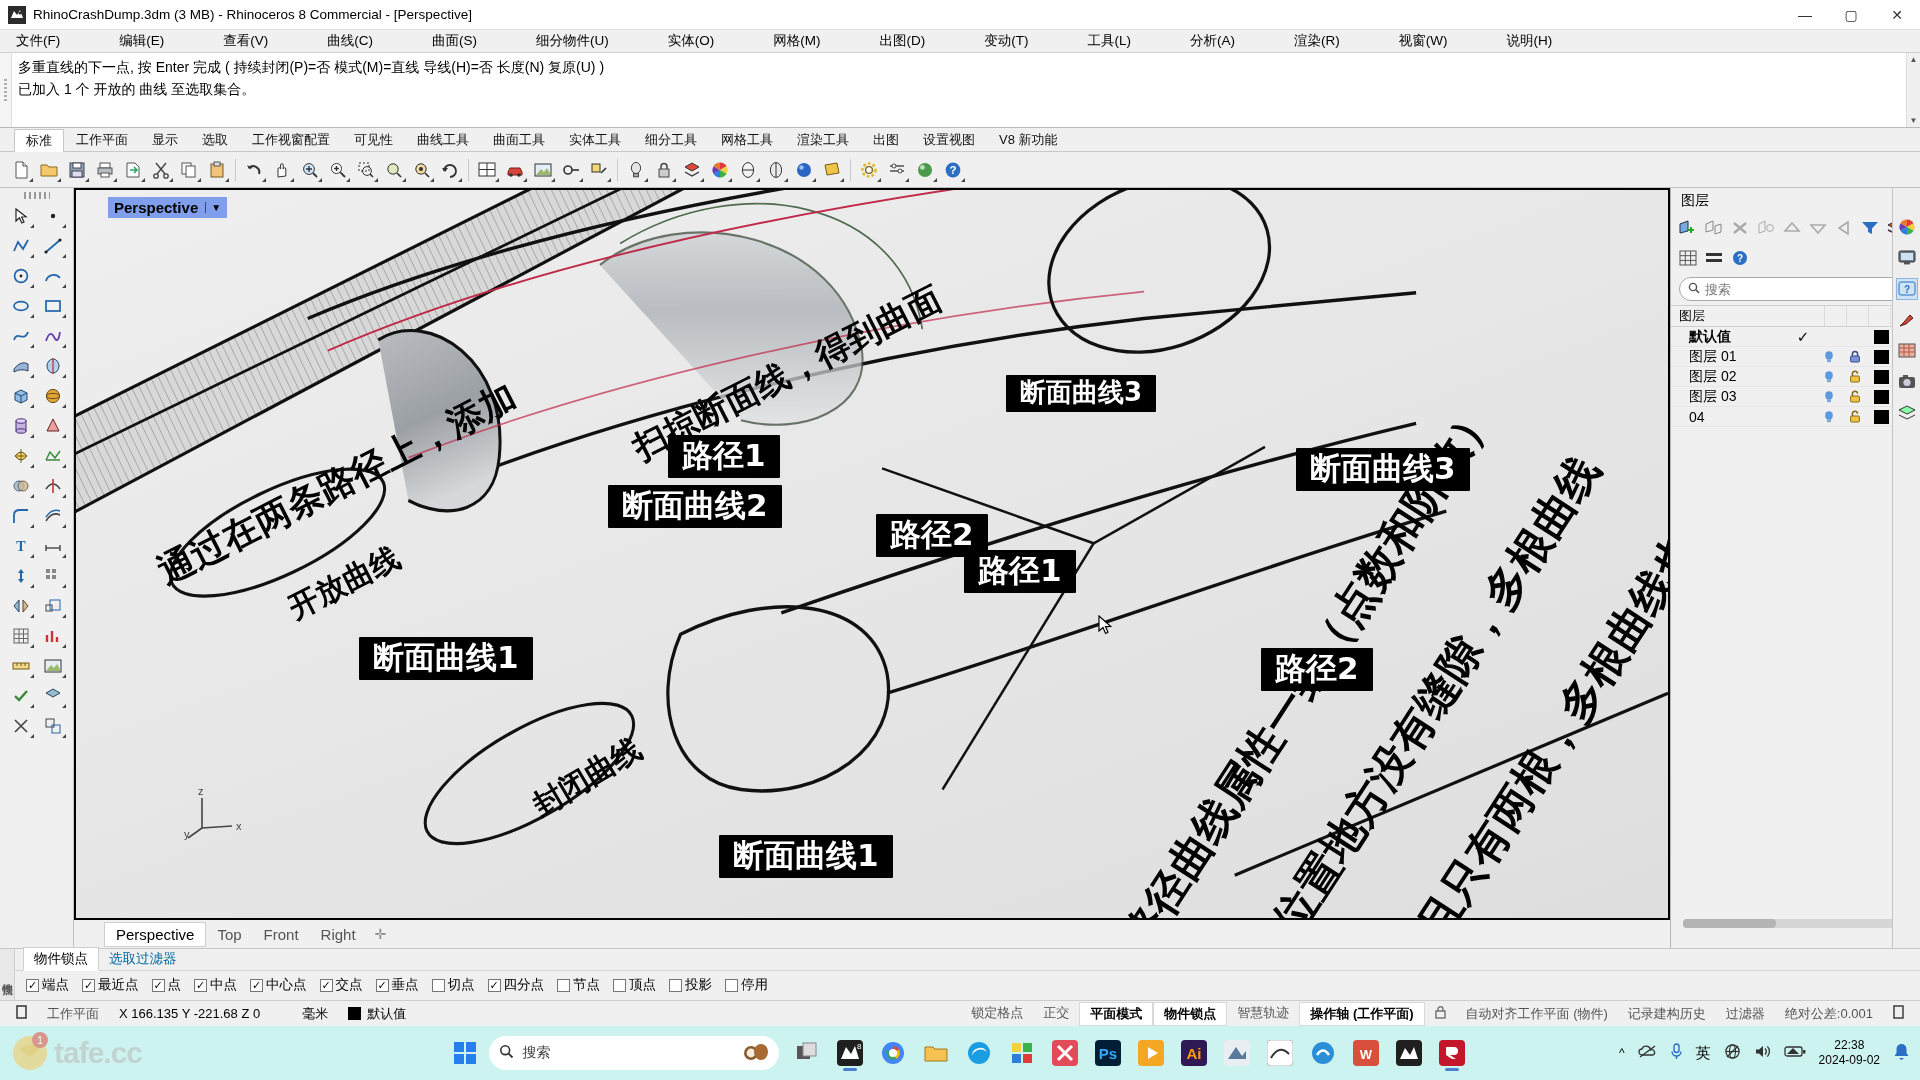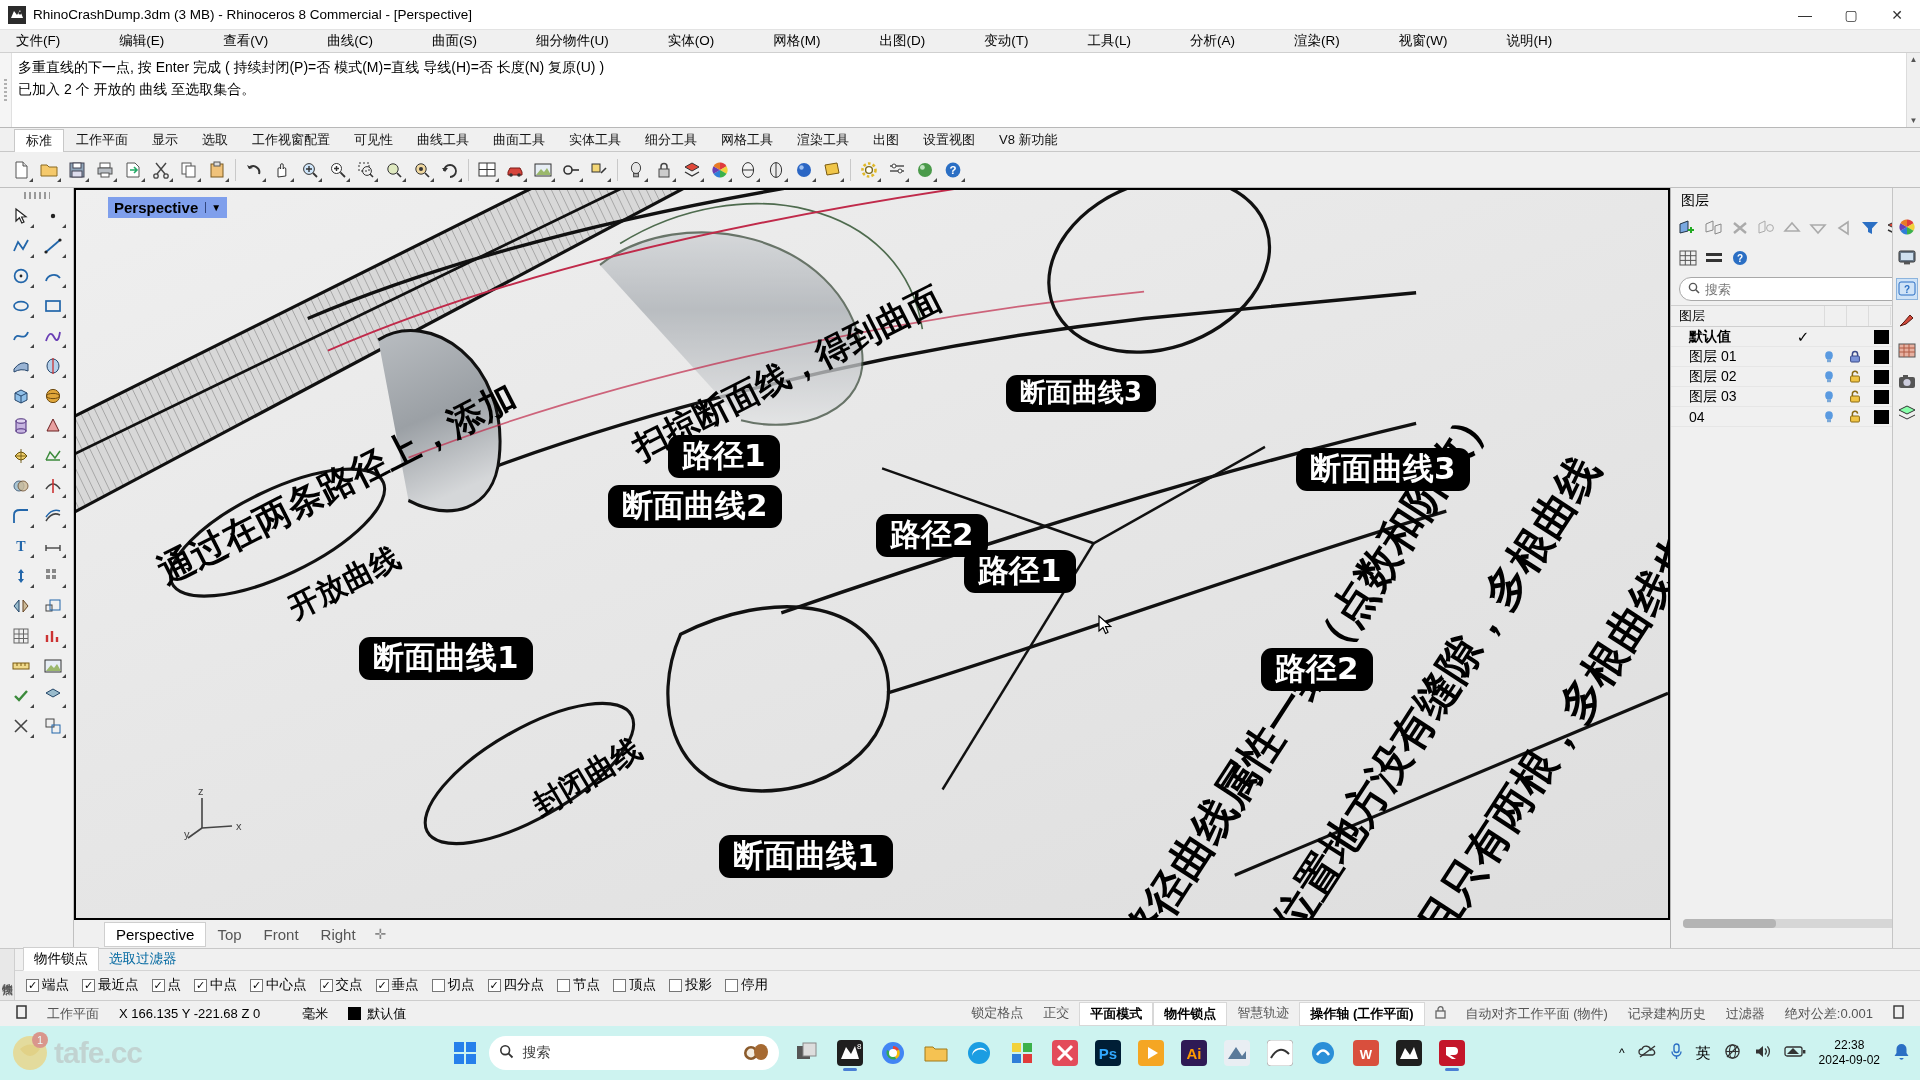--- a/index.html
+++ b/index.html
@@ -76,21 +76,21 @@
   .vpwrap{ flex:1; display:flex; flex-direction:column; min-width:0; background:#f0f0f0;}
   .viewport{ flex:1; position:relative; overflow:hidden; border:2px solid #000;
      background:linear-gradient(160deg,#efefef 0%,#e7e7e7 45%,#dedede 100%); }
   .vplabel{ position:absolute; left:32px; top:7px; background:#7f9fec; color:#000;
      font-size:15px; font-weight:bold; padding:2px 6px; display:flex; align-items:center; z-index:40;
      font-family:"Liberation Sans",sans-serif;}
   .vplabel .caret{ margin-left:7px; border-left:1px solid #33477f; padding-left:5px; font-size:10px;}
   .axis{ position:absolute; left:108px; bottom:72px; width:70px; height:60px; z-index:35; }
   .cursor{ position:absolute; left:1022px; top:425px; z-index:60; }
 
-  .tag{ position:absolute; background:#000; color:#fff; border-radius:11px;
+  .tag{ position:absolute; background:#000; color:#fff; border-radius:1px;
      padding:4px 14px 6px; font-size:28px; font-weight:bold; white-space:nowrap;
      font-family:"DejaVu Sans","Liberation Sans",sans-serif; z-index:30; line-height:1.05;}
   .rtag{ position:absolute; color:#000; font-size:30px; font-weight:bold; white-space:nowrap;
      font-family:"DejaVu Sans",sans-serif; z-index:25;}
   .bigtext{ position:absolute; color:#000; font-weight:bold; white-space:nowrap;
      font-family:"DejaVu Sans",sans-serif; z-index:20;}
 
   
   .vptabs{ height:28px; background:#f0f0f0; display:flex; align-items:center; padding-left:30px;
      flex:0 0 28px; }
@@ -210,21 +210,21 @@
       <div>视窗(W)</div>
       <div>说明(H)</div>
     </div>
 
   <div class="cmdarea">
     <div class="cmd-gutter">
         <div class="dots"></div>
       </div>
     <div class="cmd-lines">
       <div class="cmd-line">多重直线的下一点, 按 Enter 完成 ( 持续封闭(P)=否 模式(M)=直线 导线(H)=否 长度(N) 复原(U) )</div>
-      <div class="cmd-line">已加入 2 个 开放的 曲线 至选取集合。</div>
+      <div class="cmd-line">已加入 1 个 开放的 曲线 至选取集合。</div>
     </div>
     <div class="cmd-scroll">
         <span>▲</span>
         <span>▼</span>
       </div>
   </div>
 
   <div class="tbtabs" id="tbtabs">
       <div class="tbtab active">标准</div>
       <div class="tbtab">工作平面</div>

